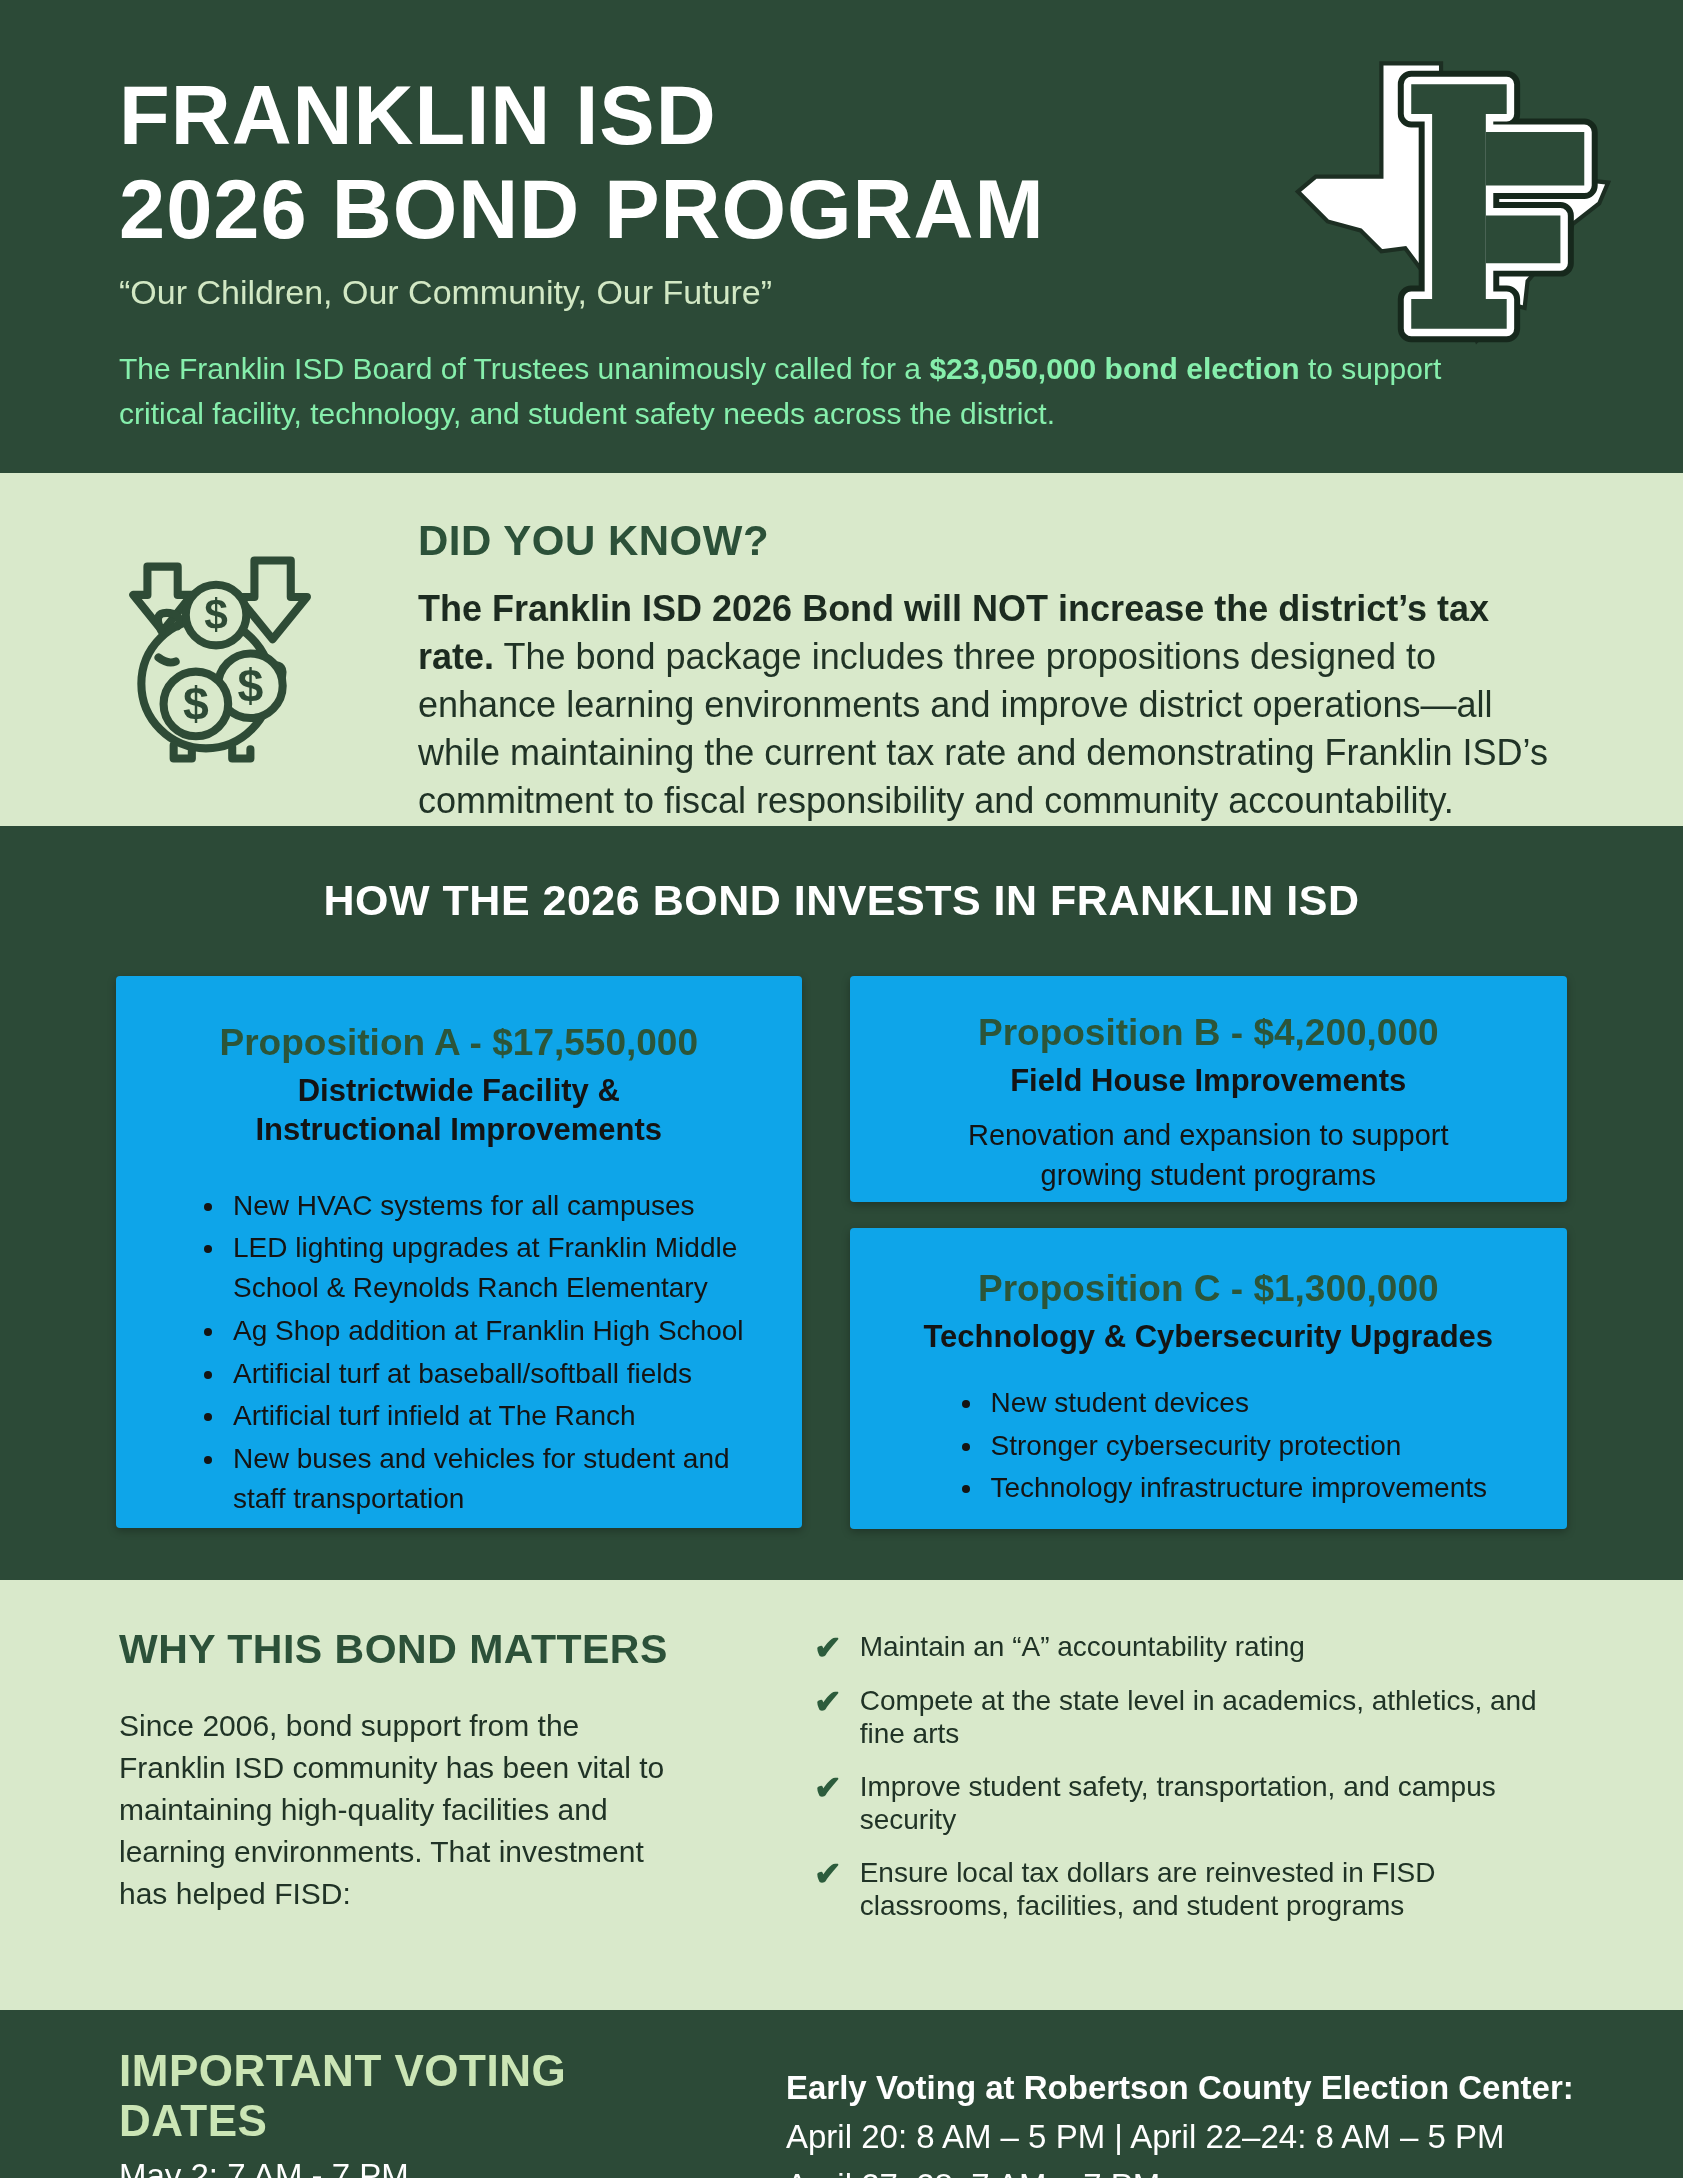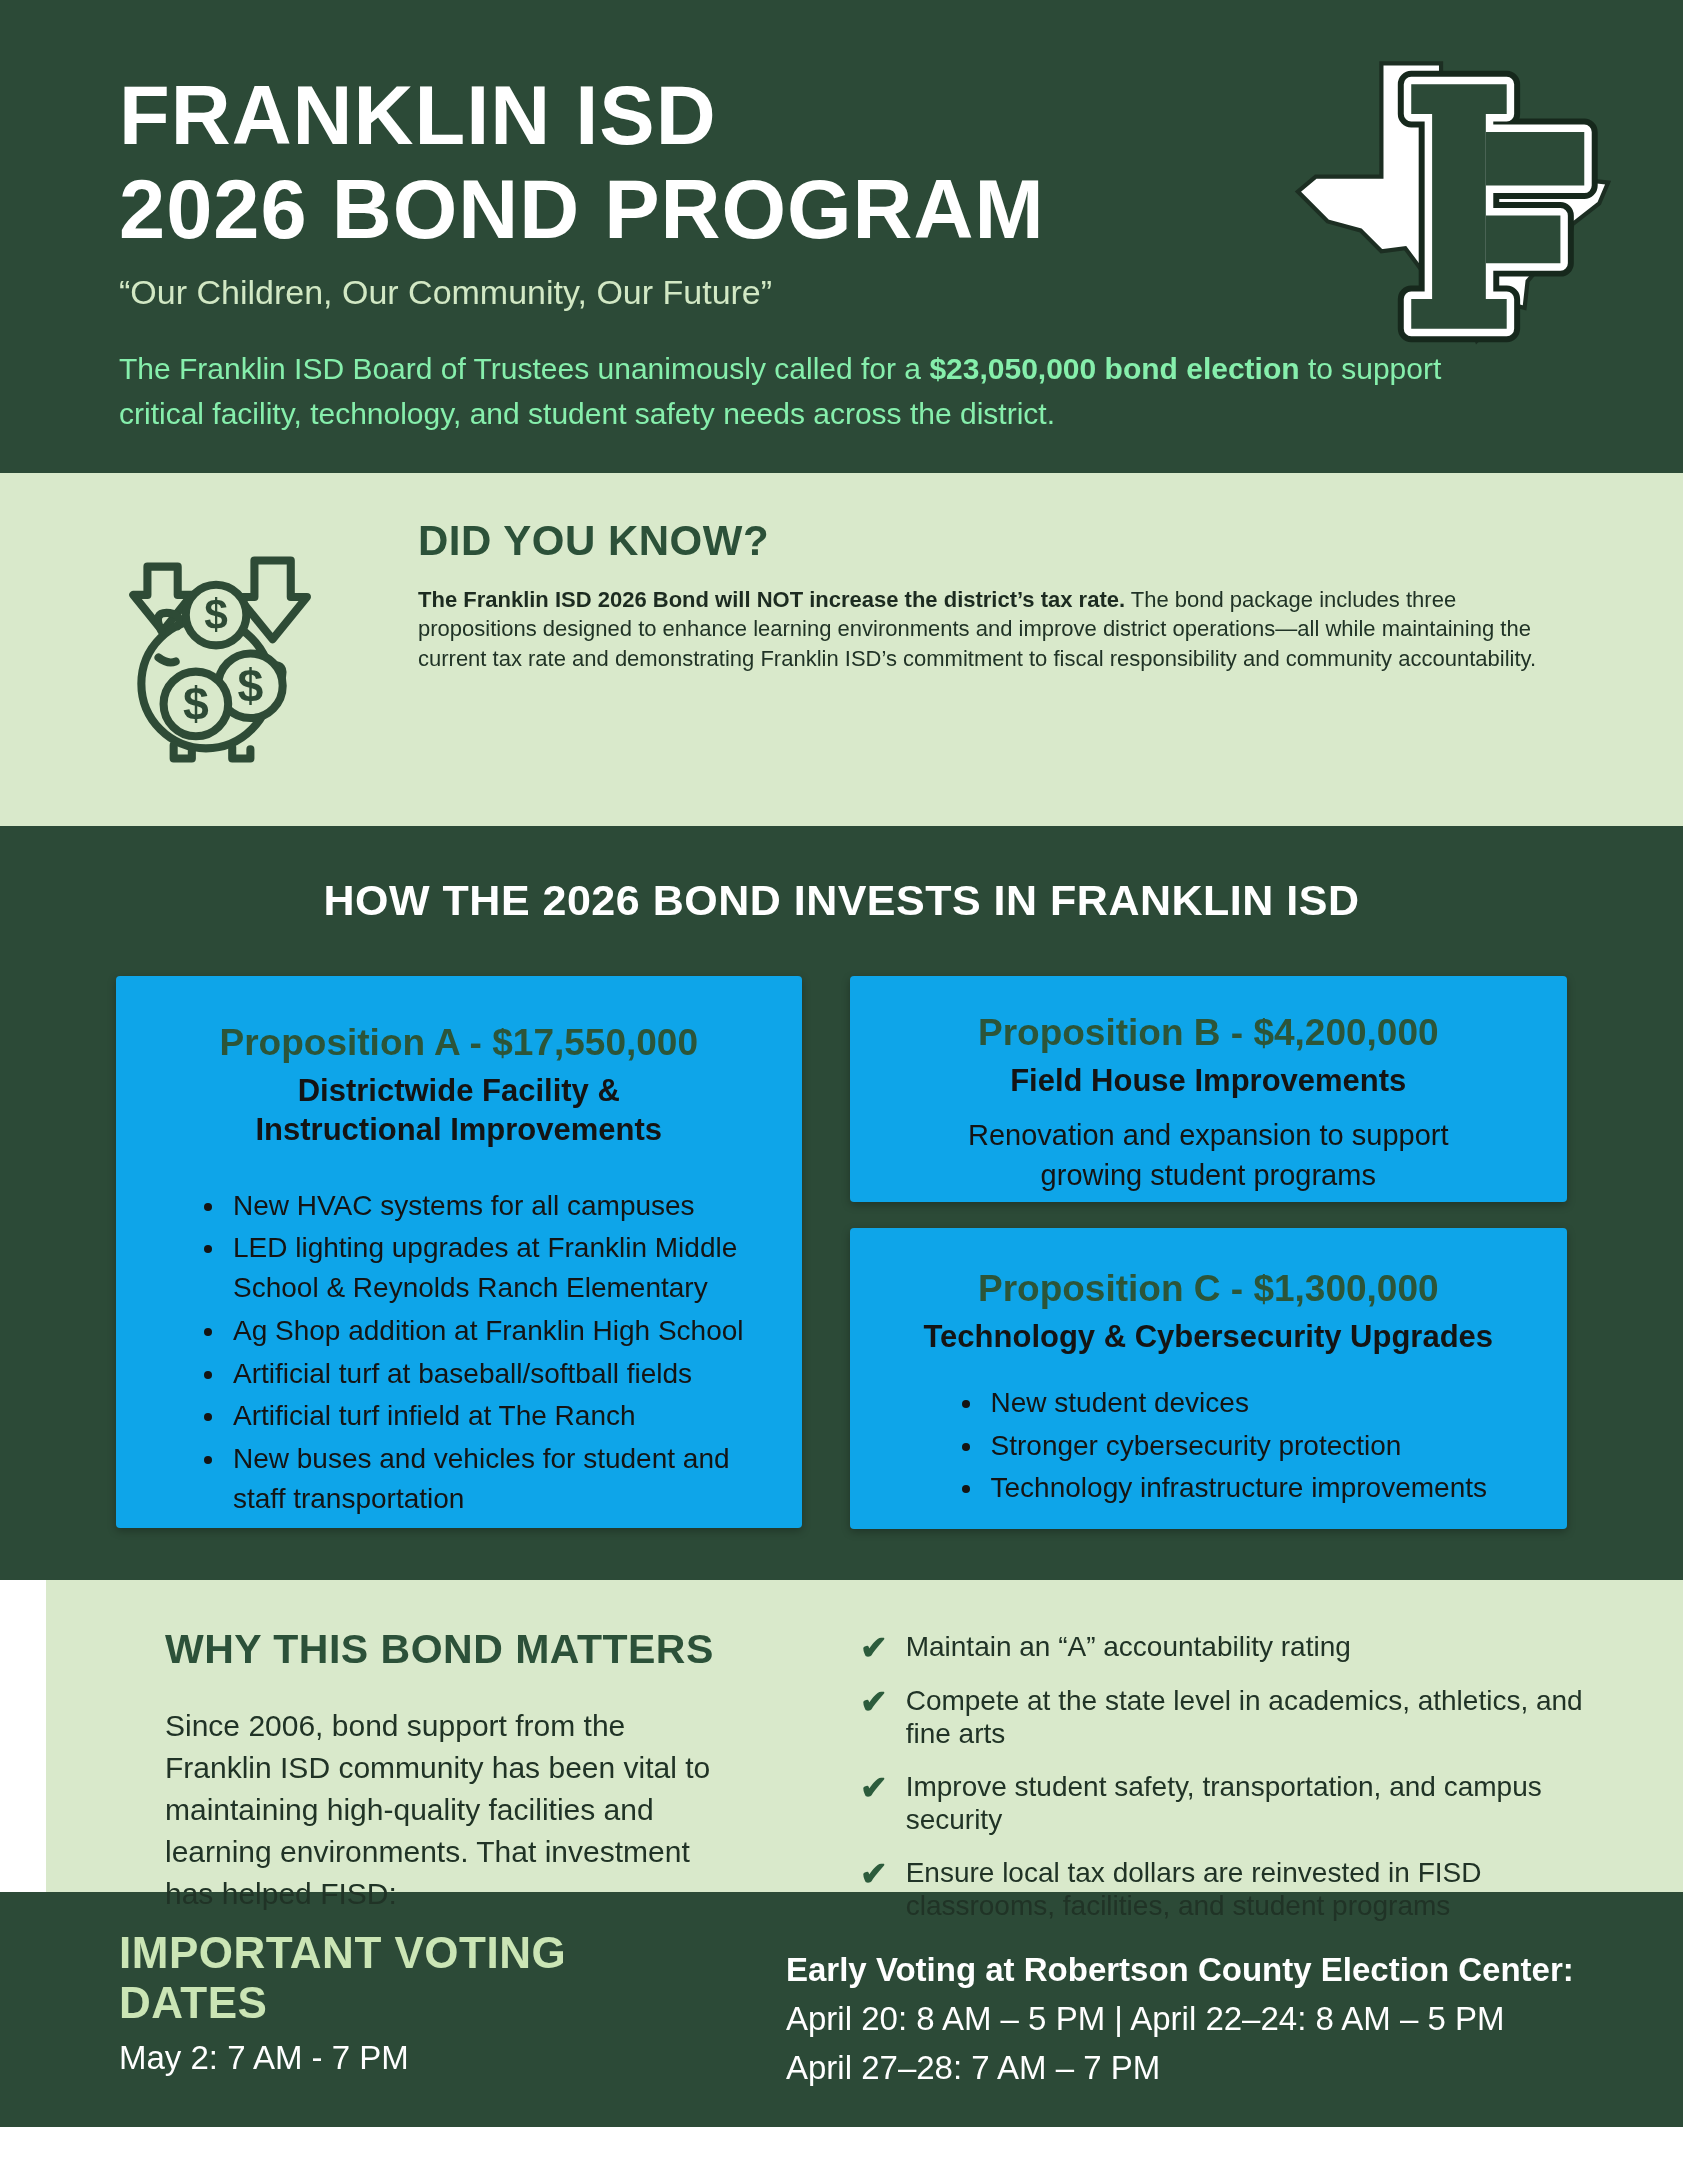--- a/index.html
+++ b/index.html
@@ -19,42 +19,42 @@
   .tagline { font-size: 34px; color: #d2e8c4; margin-top: 16px; font-weight: normal; }
   .intro { margin-top: 34px; font-size: 30px; line-height: 1.5; max-width: 1366px; color: #86efac; }
   .intro strong { font-weight: bold; }
   .logo { position: absolute; top: 57px; right: 51px; width: 358px; height: 299px; }
 
   
   .sec-know { height: 353px; display: flex; align-items: flex-start; padding: 42px 127px 0 103px; }
   .piggy { width: 212px; height: 271px; flex: 0 0 auto; margin-top: 8px; }
   .know-text { margin-left: 103px; }
   .know-text h2 { font-size: 42px; color: #2c5139; margin: 2px 0 20px; letter-spacing: 0.5px; }
-  .know-text p { font-size: 22px; line-height: 1.33; color: #203326; max-width: 1218px; }
+  .know-text p { font-size: 36px; line-height: 1.33; color: #203326; max-width: 1218px; }
   .know-text strong { color: #1c2b20; }
 
   
   .sec-invest { height: 754px; padding-top: 50px; }
   .sec-invest > h2 { text-align: center; color: #ffffff; font-size: 43px; letter-spacing: 0.5px; }
   .cards { display: flex; gap: 48px; margin: 51px auto 0; width: 1451px; }
   .card { background: #0ea5e9; border-radius: 4px; box-shadow: 0 3px 8px rgba(0,0,0,0.28); }
   .card h3 { text-align: center; color: #2c5539; font-size: 37px; }
   .card h4 { text-align: center; color: #141414; font-size: 31px; margin: 8px auto 0; line-height: 1.25; }
   .card li { font-size: 28px; line-height: 1.42; color: #141414; margin-bottom: 3px; padding-left: 6px; }
   .card-a { width: 686px; height: 552px; padding: 46px 46px 0 46px; }
   .card-a h4 { max-width: 465px; }
   .card-a ul { margin-top: 36px; padding-left: 65px; }
   .col-right { display: flex; flex-direction: column; gap: 26px; width: 718px; }
   .card-b { height: 226px; padding: 36px 40px 0; }
   .card-b .desc { text-align: center; font-size: 29px; line-height: 1.4; color: #141414; margin: 14px auto 0; max-width: 554px; }
   .card-c { height: 301px; padding: 40px 40px 0; }
   .card-c ul { margin-top: 26px; padding-left: 95px; }
 
   
-  .sec-why { height: 312px; display: flex; padding: 46px 45px 0 119px; margin-left: 46px; }
+  .sec-why { height: 430px; display: flex; padding: 46px 45px 0 119px; }
   .why-left { width: 574px; flex: 0 0 auto; }
   .why-left h2 { font-size: 41px; color: #2c5139; letter-spacing: 0.5px; }
   .why-left p { margin-top: 32px; font-size: 30px; line-height: 1.4; color: #203326; }
   .why-right { margin-left: 121px; width: 743px; padding-top: 4px; }
   .check-item { display: flex; gap: 18px; margin-bottom: 20px; align-items: flex-start; }
   .check { color: #2c5c3c; font-size: 33px; font-weight: bold; line-height: 1; margin-top: 1px; flex: 0 0 auto; }
   .check-text { font-size: 28px; line-height: 1.18; color: #203326; }
 
   
   .sec-vote { height: 235px; display: flex; padding: 36px 40px 16px 119px; color: #ffffff; }

